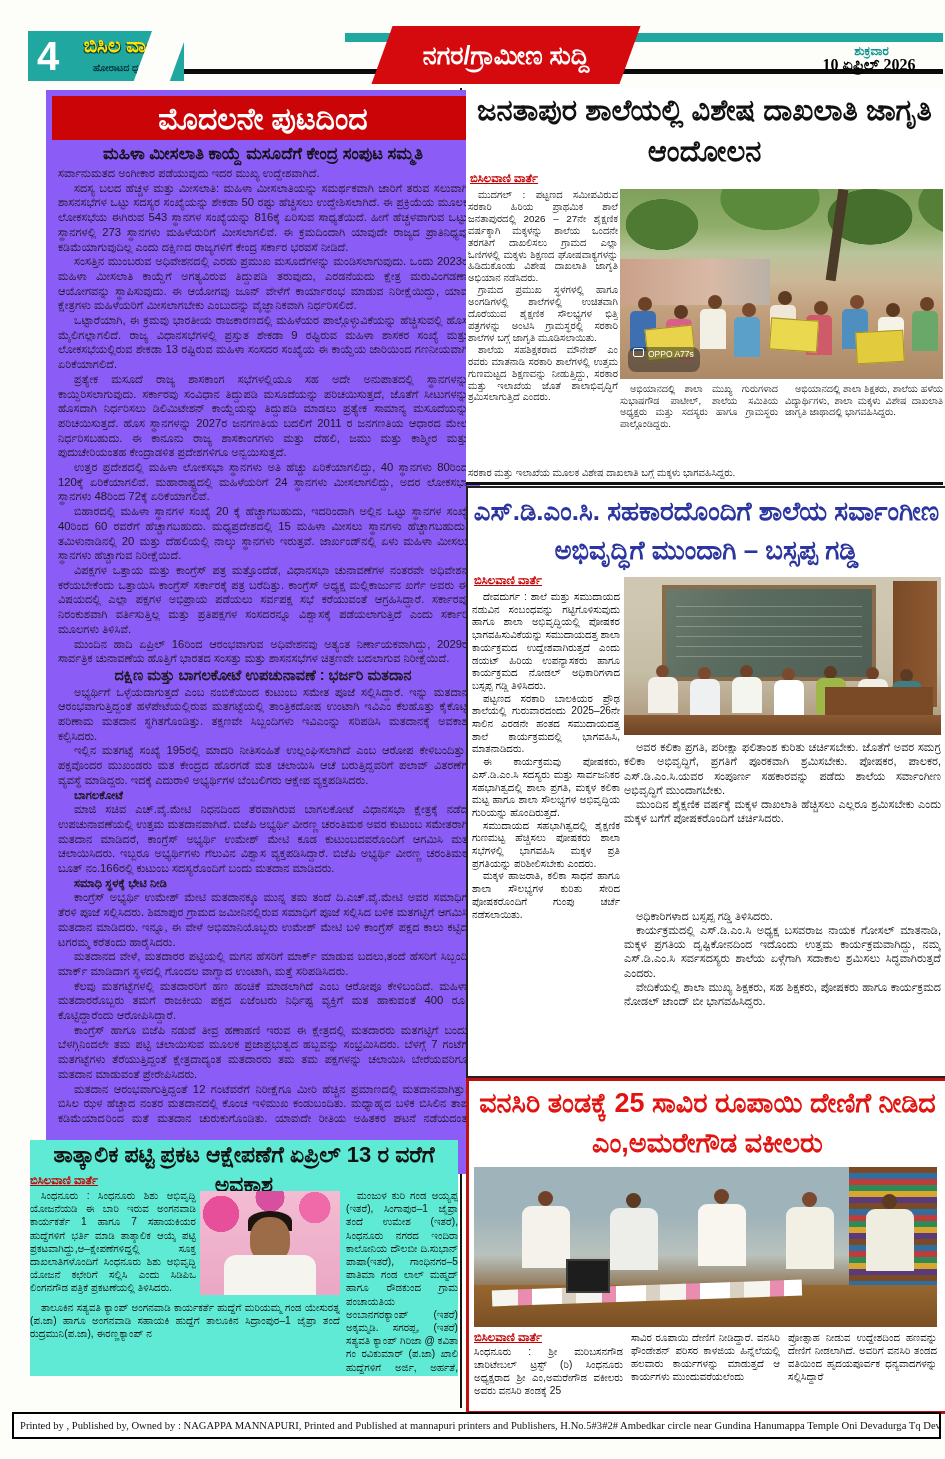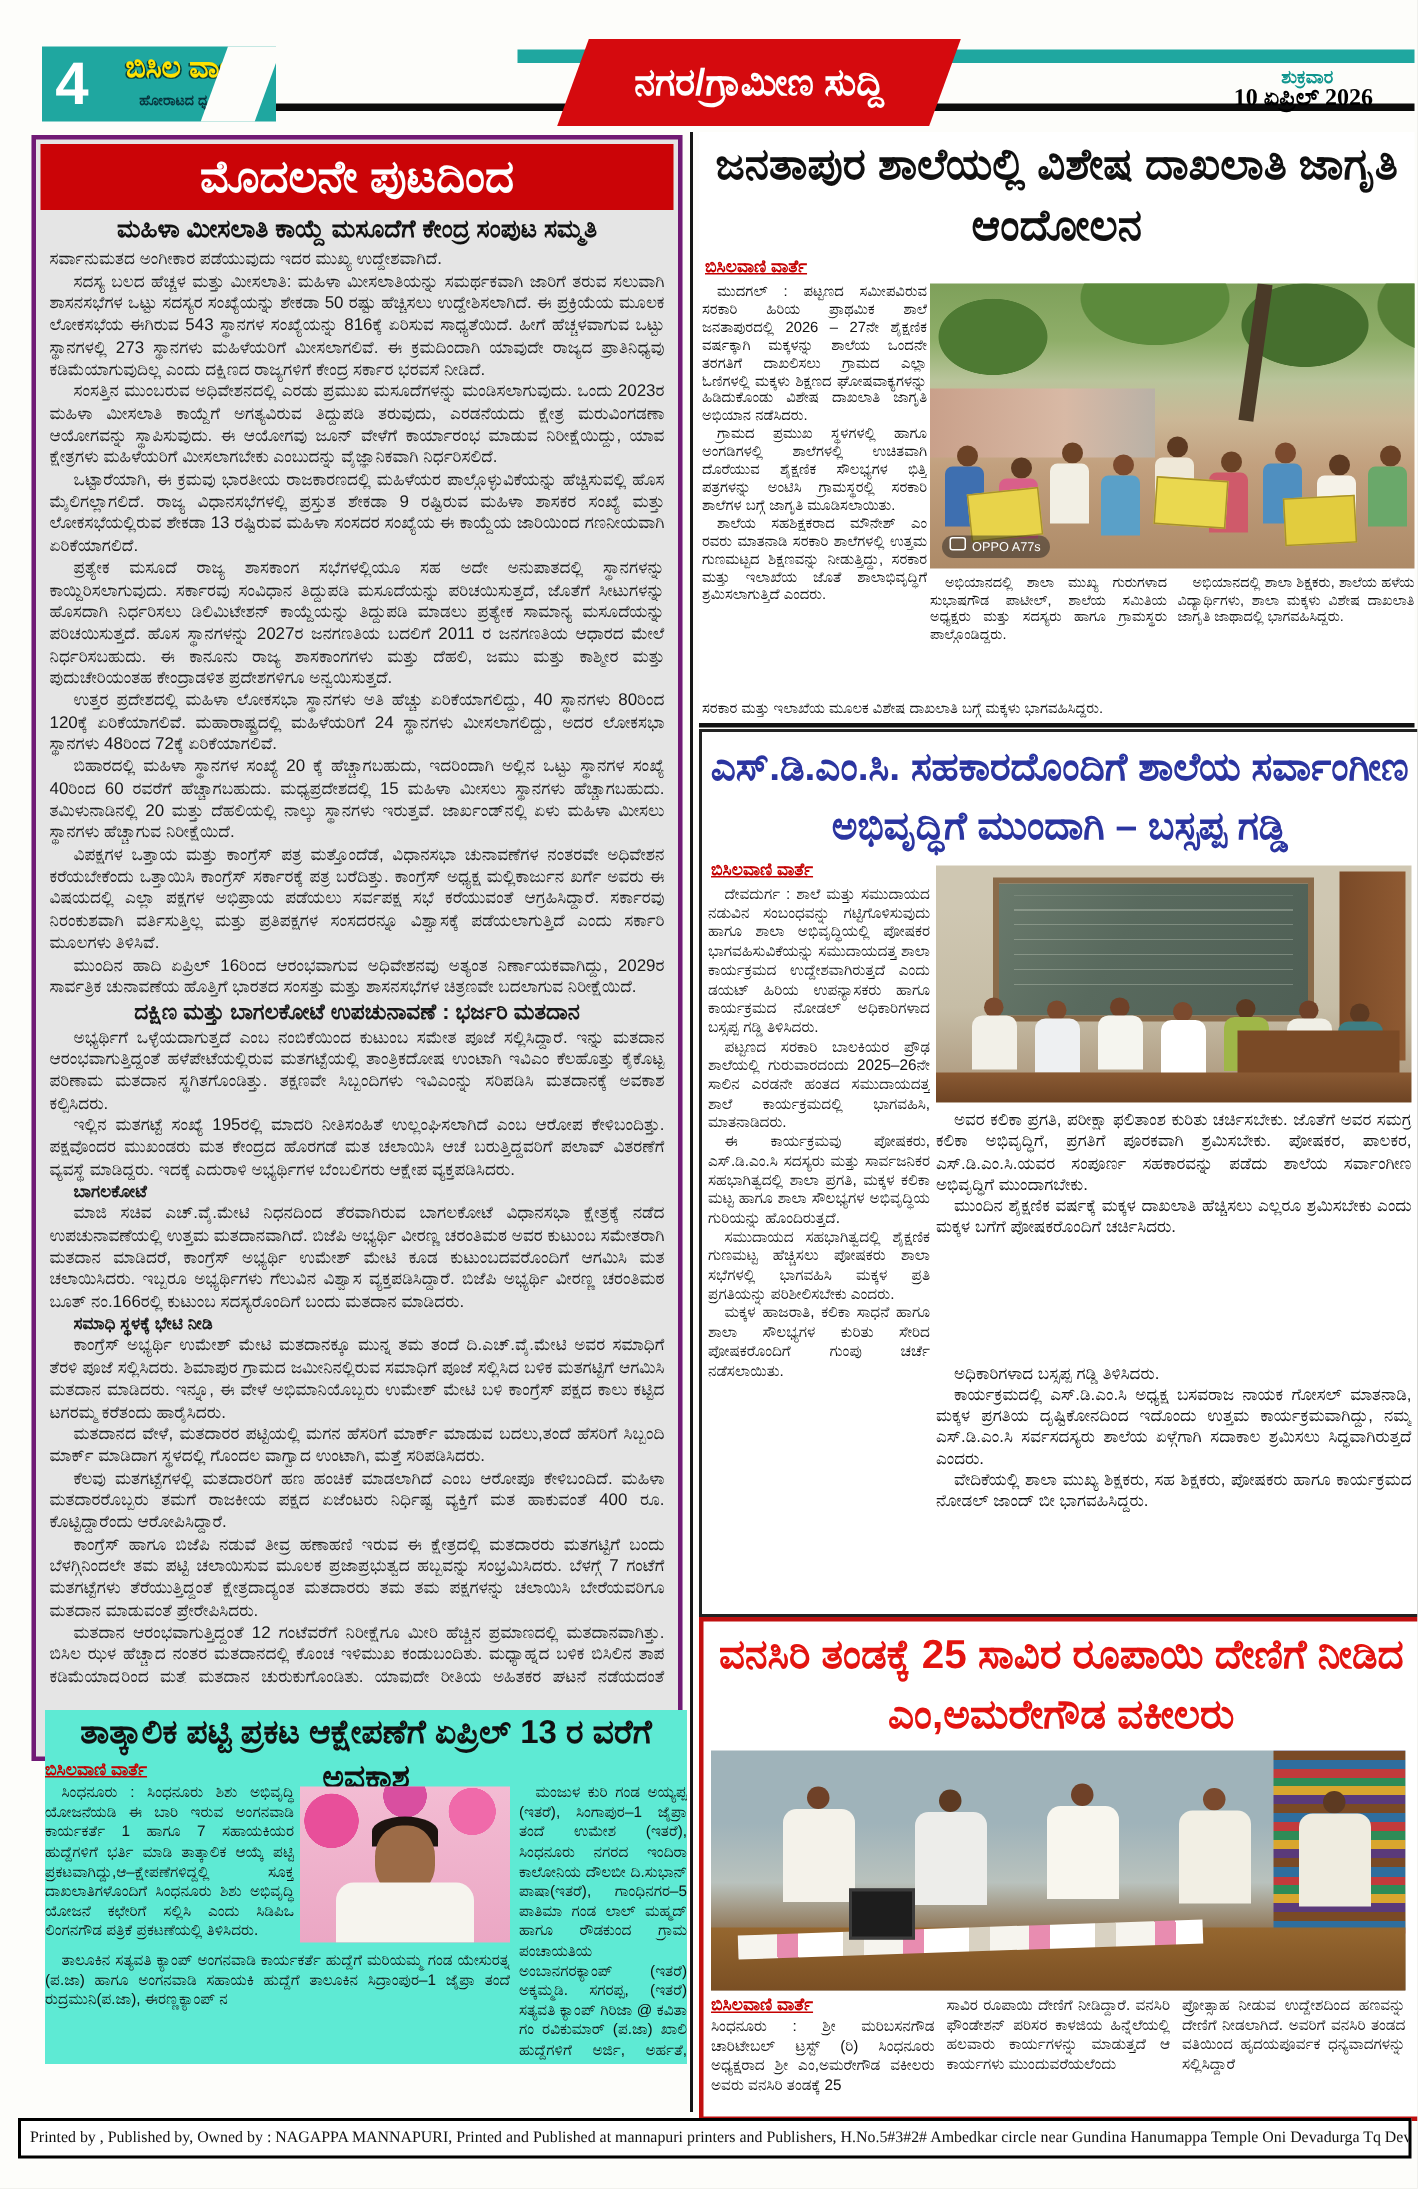--- a/index.html
+++ b/index.html
@@ -19,21 +19,21 @@
   .mast-tag{position:absolute;left:38px;top:31px;width:106px;text-align:center;color:#07323c;font-size:9.5px;font-weight:bold;}
   .section-banner{position:absolute;left:382px;top:26px;width:248px;height:58px;background:#d50a0e;transform:skewX(-20deg);z-index:3;}
   .section-banner span{display:block;transform:skewX(20deg);color:#fff;font-weight:bold;font-size:25px;text-align:center;line-height:58px;}
   .hdr-day{position:absolute;left:800px;top:44px;width:143px;text-align:center;color:#0f958e;font-weight:bold;font-size:12px;}
   .hdr-date{position:absolute;left:795px;top:56px;width:148px;text-align:center;color:#000;font-weight:bold;font-size:16px;
             font-family:"Liberation Serif",serif;}
 
   .vdiv{position:absolute;left:460px;top:88px;width:2px;height:1320px;background:#151515;}
 
   
-  .art1{position:absolute;left:21px;top:90px;width:428px;height:1078px;border:3px solid #701a75;background:#e5e5e5;overflow:hidden;}
+  .art1{position:absolute;left:46px;top:90px;width:428px;height:1078px;border:3px solid #8b5cf6;background:#8b5cf6;overflow:hidden;}
   .art1-banner{margin:3px;height:44px;background:#cb0407;color:#fff;font-size:30px;font-weight:bold;text-align:center;line-height:46px;}
   .art1-sub{font-size:16.5px;font-weight:bold;text-align:center;margin:4px 6px 3px;}
   .art1-body{margin:0 9px;font-size:11.3px;line-height:14.7px;text-align:justify;color:#191919;overflow:hidden;height:956px;}
   .art1-body p{margin:0;text-indent:16px;}
   .cross-center{font-weight:bold;text-align:center;font-size:14.5px;text-indent:0 !important;margin:2px 0 !important;}
   .cross-left{font-weight:bold;}
 
   
   .art2{position:absolute;left:466px;top:88px;width:477px;height:394px;border-bottom:3px solid #111;background:#fff;}
   .art2-headline{font-size:29px;line-height:41px;font-weight:bold;text-align:center;margin:2px 4px 0;}
@@ -60,21 +60,21 @@
   .ph1-heads{position:absolute;left:18px;top:108px;width:14px;height:14px;border-radius:50%;background:#6b4226;
     box-shadow:36px 8px 0 #5d3a22,70px -2px 0 #6b4226,104px 6px 0 #7b4a2e,140px -6px 0 #5d3a22,
                176px 4px 0 #6b4226,212px -2px 0 #7b4a2e,248px 6px 0 #5d3a22,282px 0 0 #6b4226;}
   .ph1-shirts{position:absolute;left:10px;top:122px;width:26px;height:40px;border-radius:5px 5px 0 0;background:#3e6fb0;
     box-shadow:36px 8px 0 #d95f8a,70px -2px 0 #f2efe4,104px 6px 0 #5aa0c8,140px -6px 0 #efe8d8,
                176px 4px 0 #cf5a6a,212px -2px 0 #4f8fc0,248px 6px 0 #f5f2e8,282px 0 0 #6aa86a;}
   .ph1-card{position:absolute;width:46px;height:30px;background:#e8d34a;border:1px solid #a8922c;}
   .ph1-card.c1{left:26px;top:138px;transform:rotate(-6deg);}
   .ph1-card.c2{left:150px;top:130px;transform:rotate(4deg);background:#ead84f;}
   .ph1-card.c3{left:236px;top:142px;transform:rotate(-3deg);background:#e2cc3e;}
-  .ph1-wm{position:absolute;left:8px;bottom:7px;height:15px;padding:0 6px 0 5px;background:rgba(25,25,25,.45);
+  .ph1-wm{position:absolute;left:8px;bottom:7px;height:25px;padding:0 6px 0 5px;background:rgba(25,25,25,.45);
           color:#fff;font-size:8.5px;line-height:15px;border-radius:8px;}
   .cam-icon{display:inline-block;width:9px;height:7px;border:1px solid #fff;border-radius:2px;margin-right:4px;}
 
   
   .art3{position:absolute;left:466px;top:486px;width:477px;height:588px;border:2px solid #222;background:#fff;}
   .art3-headline{color:#2b35a0;font-size:26px;line-height:39px;font-weight:bold;text-align:center;margin:4px 2px 0;}
   .art3-byline{position:absolute;left:6px;top:86px;}
   .art3-leftcol{position:absolute;left:4px;top:103px;width:148px;height:477px;font-size:10.2px;line-height:12.7px;
                 text-align:justify;overflow:hidden;}
   .art3-leftcol p{margin:0;text-indent:11px;}

